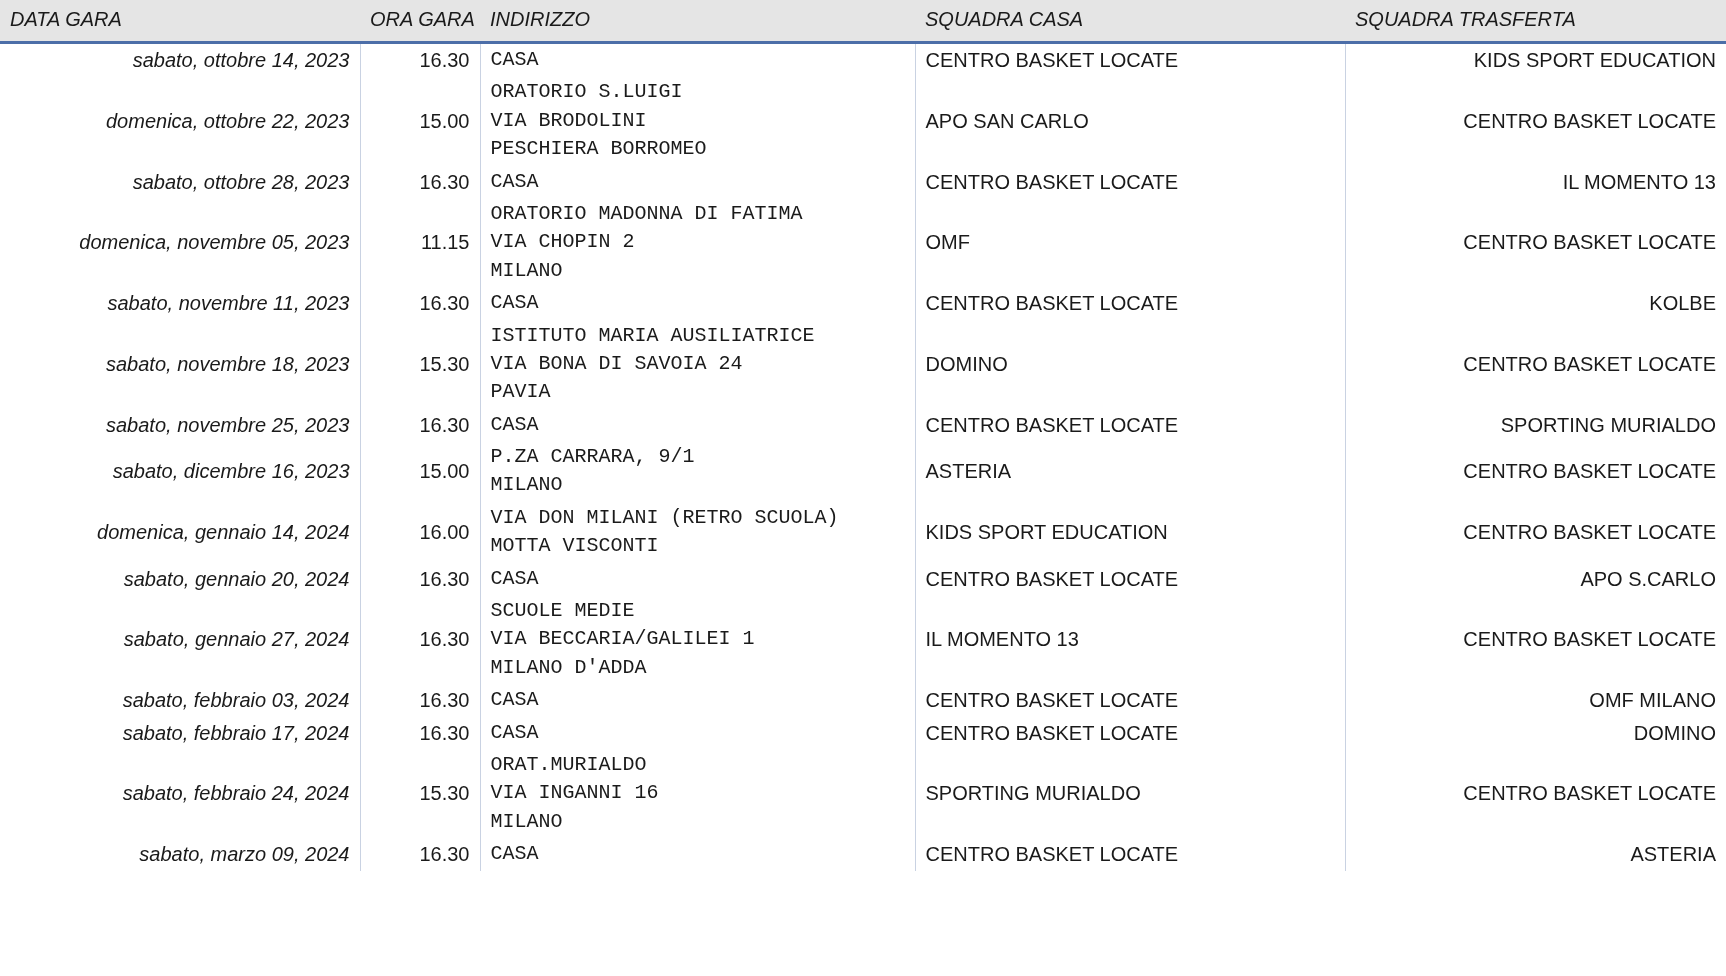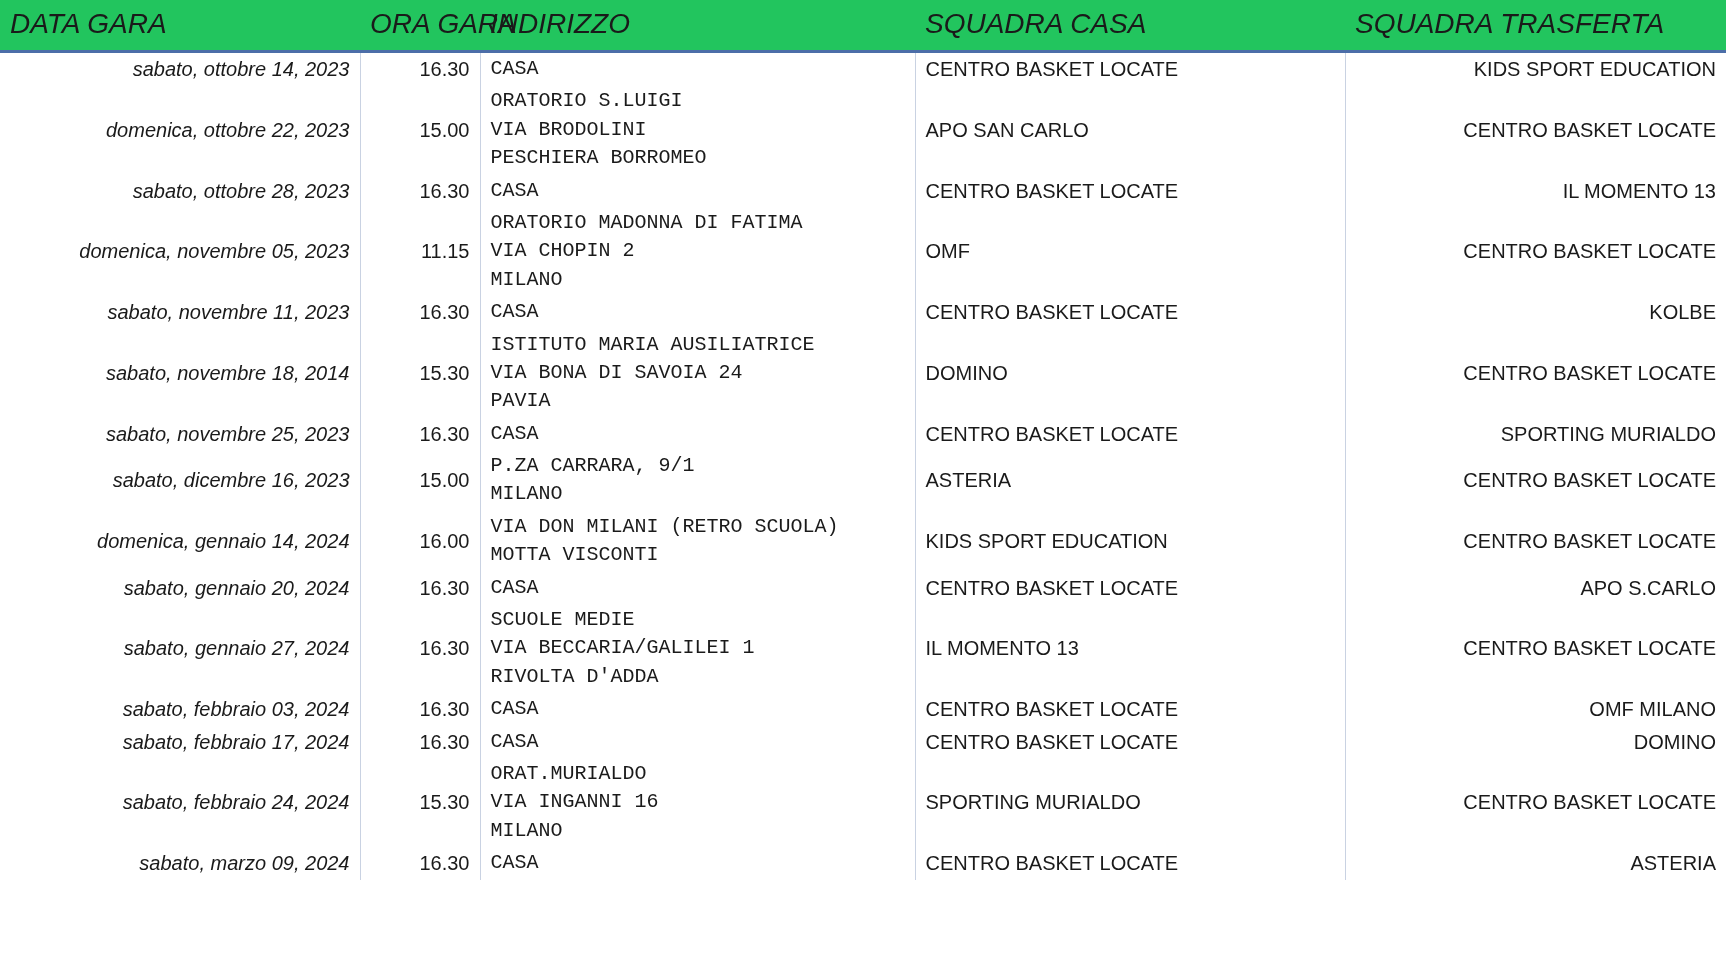--- a/index.html
+++ b/index.html
@@ -23,24 +23,24 @@
     width: 1726px;
     table-layout: fixed;
   }
   table.schedule col.c-date    { width: 360px; }
   table.schedule col.c-time    { width: 120px; }
   table.schedule col.c-addr    { width: 435px; }
   table.schedule col.c-home    { width: 430px; }
   table.schedule col.c-away    { width: 381px; }
 
   thead th {
-    background: #22c55e;
+    background: #e5e5e5;
     font-style: italic;
     font-weight: normal;
-    font-size: 28px;
+    font-size: 20px;
     color: #1a1a1a;
     padding: 8px 10px 10px 10px;
     text-align: left;
     vertical-align: middle;
     border-bottom: 3px solid #4c6ea8;
     white-space: nowrap;
   }
   thead th.th-date { padding-left: 10px; }
   thead th.th-time { text-align: left; }
 
@@ -136,21 +136,21 @@
           <td class="cell-time c-time">16.30</td>
           <td class="cell-addr c-addr">
             <div class="addr-lines">
               <span>CASA</span>
             </div>
           </td>
           <td class="cell-home c-home">CENTRO BASKET LOCATE</td>
           <td class="cell-away c-away">KOLBE</td>
         </tr>
         <tr>
-          <td class="cell-date c-date">sabato, novembre 18, 2014</td>
+          <td class="cell-date c-date">sabato, novembre 18, 2023</td>
           <td class="cell-time c-time">15.30</td>
           <td class="cell-addr c-addr">
             <div class="addr-lines">
               <span>ISTITUTO MARIA AUSILIATRICE</span>
               <span>VIA BONA DI SAVOIA 24</span>
               <span>PAVIA</span>
             </div>
           </td>
           <td class="cell-home c-home">DOMINO</td>
           <td class="cell-away c-away">CENTRO BASKET LOCATE</td>
@@ -201,21 +201,21 @@
           <td class="cell-home c-home">CENTRO BASKET LOCATE</td>
           <td class="cell-away c-away">APO S.CARLO</td>
         </tr>
         <tr>
           <td class="cell-date c-date">sabato, gennaio 27, 2024</td>
           <td class="cell-time c-time">16.30</td>
           <td class="cell-addr c-addr">
             <div class="addr-lines">
               <span>SCUOLE MEDIE</span>
               <span>VIA BECCARIA/GALILEI 1</span>
-              <span>RIVOLTA D'ADDA</span>
+              <span>MILANO D'ADDA</span>
             </div>
           </td>
           <td class="cell-home c-home">IL MOMENTO 13</td>
           <td class="cell-away c-away">CENTRO BASKET LOCATE</td>
         </tr>
         <tr>
           <td class="cell-date c-date">sabato, febbraio 03, 2024</td>
           <td class="cell-time c-time">16.30</td>
           <td class="cell-addr c-addr">
             <div class="addr-lines">

